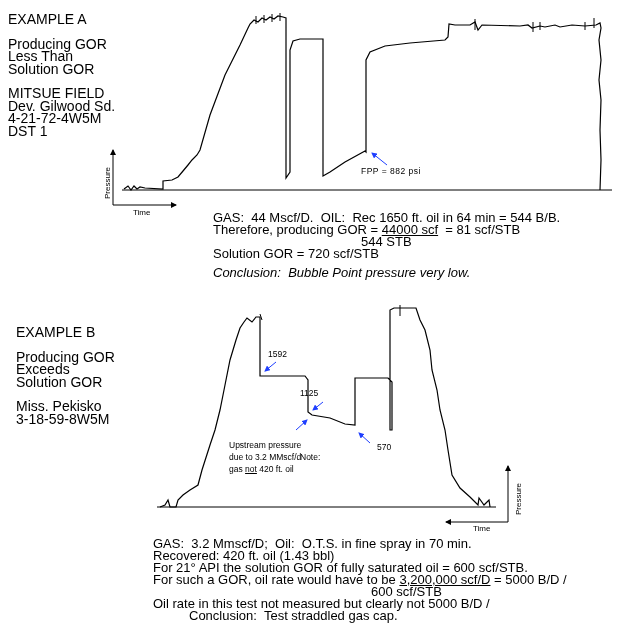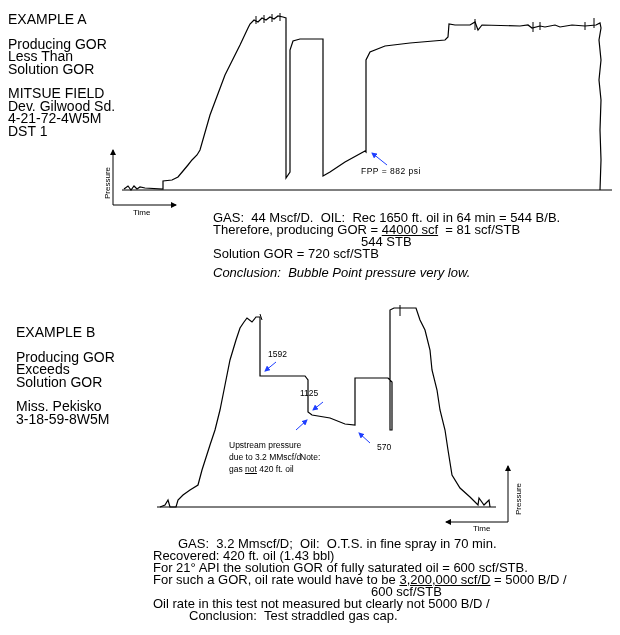--- a/index.html
+++ b/index.html
@@ -124,20 +124,20 @@
 <div class="annot" style="left:300px; top:388px;">1125</div>
 <div class="annot" style="left:377px; top:442px;">570</div>
 <div>
   <div class="annot" style="left:262px; top:452px;padding-left:38px;">Note:</div>
   <div class="annot" style="left:229px; top:440px;">Upstream pressure</div>
   <div class="annot" style="left:229px; top:452px;">due to 3.2 MMscf/d</div>
   <div class="annot" style="left:229px; top:464px;"><span>gas </span><span class="u">not</span><span> 420 ft. oil</span></div>
 </div>
 
 <div>
-  <div class="txt" style="left:153px; top:538px;margin-left:25px;">GAS:  3.2 Mmscf/D;  Oil:  O.T.S. in fine spray in 70 min.</div>
+  <div class="txt" style="left:153px; top:538px;">GAS:  3.2 Mmscf/D;  Oil:  O.T.S. in fine spray in 70 min.</div>
   <div class="txt" style="left:153px; top:550px;">Recovered: 420 ft. oil (1.43 bbl)</div>
   <div class="txt" style="left:153px; top:562px;">For 21° API the solution GOR of fully saturated oil = 600 scf/STB.</div>
   <div class="txt" style="left:153px; top:574px;"><span>For such a GOR, oil rate would have to be </span><span class="u">3,200,000 scf/D</span><span> = 5000 B/D /</span></div>
   <div class="txt" style="left:371px; top:586px;">600 scf/STB</div>
   <div class="txt" style="left:153px; top:598px;">Oil rate in this test not measured but clearly not 5000 B/D /</div>
   <div class="txt" style="left:170px; top:610px;margin-left:19px;">Conclusion:  Test straddled gas cap.</div>
 </div>
 
 </body></html>

